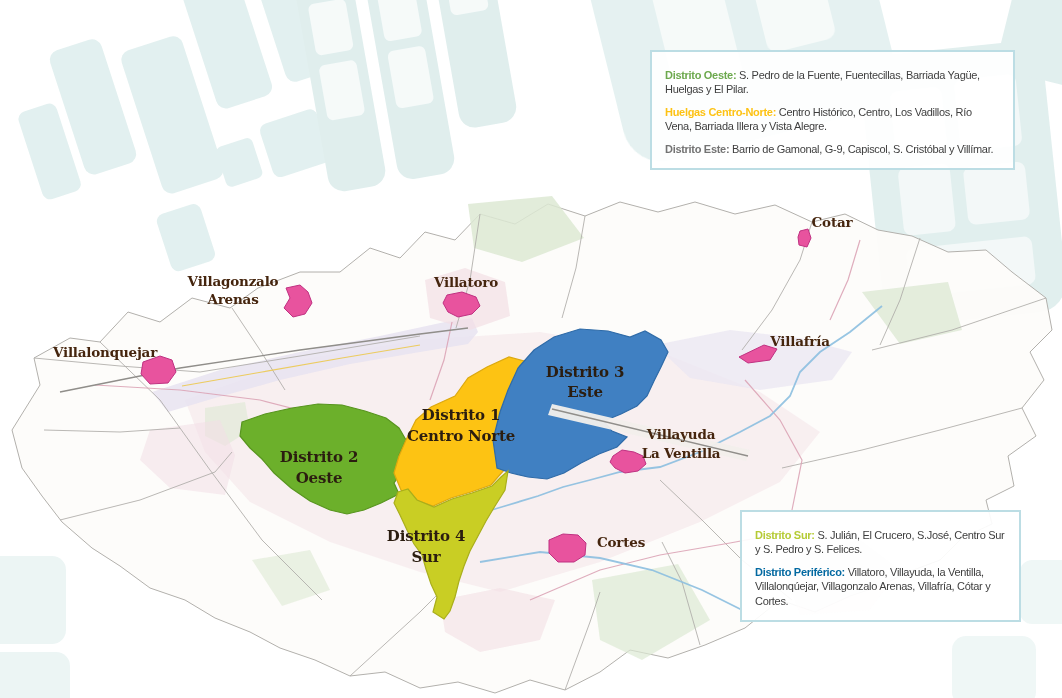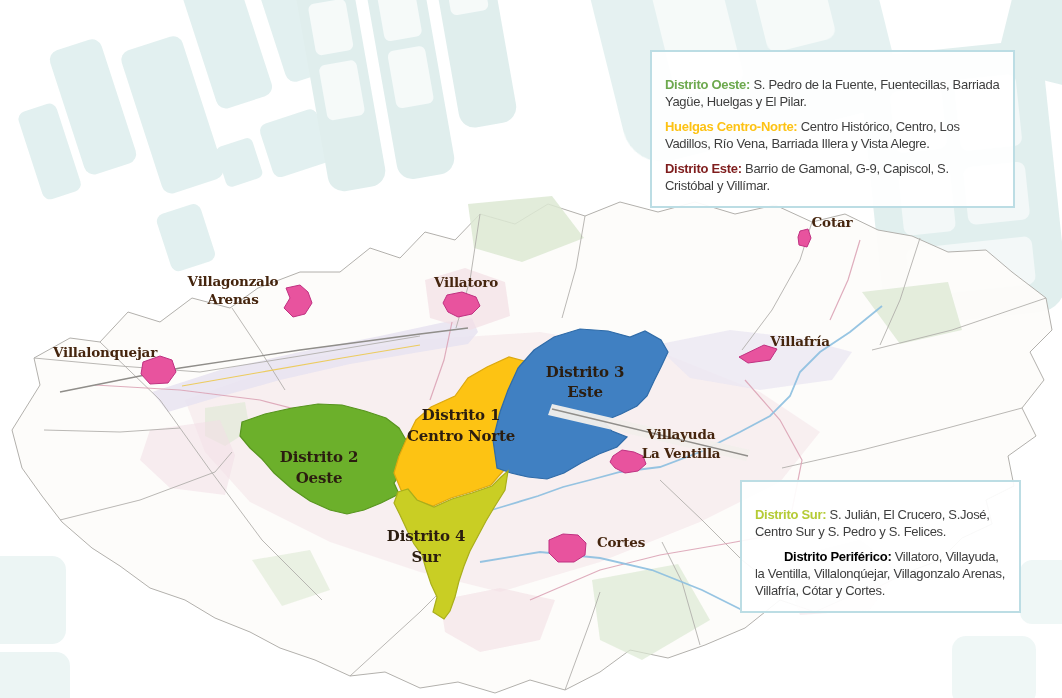--- a/index.html
+++ b/index.html
@@ -6,31 +6,31 @@
   body{
     width:1062px;height:698px;position:relative;overflow:hidden;
     background:#ffffff;
     font-family:"Liberation Sans", sans-serif;
   }
   #map-svg{position:absolute;left:0;top:0;width:1062px;height:698px;}
   .legend{
     position:absolute;
     background:rgba(255,255,255,0.93);
     border:2px solid #bcdde4;
-    padding:24px 13px 4px 13px;
+    padding:16px 13px 4px 13px;
     box-sizing:border-box;
-    font-size:13px;
+    font-size:11px;
     letter-spacing:-0.3px;
     line-height:1.31;
     color:#3e3e3e;
   }
   .legend p{margin:0 0 8px 0;}
   .legend b{font-weight:bold;}
   #legend-top{left:650px;top:50px;width:365px;}
-  #legend-bottom{left:740px;top:480px;width:281px;}
+  #legend-bottom{left:740px;top:510px;width:281px;}
   .vlabel{
     font-family:"DejaVu Serif", serif;font-weight:bold;
     font-size:13.5px;letter-spacing:-0.2px;
     fill:#45250e;text-anchor:middle;
   }
   .dlabel{
     font-family:"DejaVu Serif", serif;font-weight:bold;
     font-size:15px;letter-spacing:-0.2px;
     fill:#2b1d10;text-anchor:middle;
   }
@@ -163,19 +163,19 @@
     <text class="dlabel"><tspan x="461" y="420">Distrito 1</tspan><tspan x="461" y="441">Centro Norte</tspan></text>
     <text class="dlabel"><tspan x="319" y="462">Distrito 2</tspan><tspan x="319" y="483">Oeste</tspan></text>
     <text class="dlabel"><tspan x="585" y="377">Distrito 3</tspan><tspan x="585" y="397">Este</tspan></text>
     <text class="dlabel"><tspan x="426" y="541">Distrito 4</tspan><tspan x="426" y="562">Sur</tspan></text>
   </g>
 </svg>
 
 <div class="legend" id="legend-top">
   <p><b style="color: rgb(109, 169, 78);">Distrito Oeste:</b><span> S. Pedro de la Fuente, Fuentecillas, Barriada Yagüe, Huelgas y El Pilar.</span></p>
   <p><b style="color: rgb(253, 194, 20);">Huelgas Centro-Norte:</b><span> Centro Histórico, Centro, Los Vadillos, Río Vena, Barriada Illera y Vista Alegre.</span></p>
-  <p><b style="color: #7f1d1d;">Distrito Este:</b><span> Barrio de Gamonal, G-9, Capiscol, S. Cristóbal y Villímar.</span></p>
+  <p><b style="color: #737373;">Distrito Este:</b><span> Barrio de Gamonal, G-9, Capiscol, S. Cristóbal y Villímar.</span></p>
 </div>
 
 <div class="legend" id="legend-bottom">
   <p><b style="color: rgb(181, 203, 53);">Distrito Sur:</b><span> S. Julián, El Crucero, S.José, Centro Sur y S. Pedro y S. Felices.</span></p>
-  <p><b style="color: #000000; margin-left: 29px;">Distrito Periférico:</b><span> Villatoro, Villayuda, la Ventilla, Villalonqúejar, Villagonzalo Arenas, Villafría, Cótar y Cortes.</span></p>
+  <p><b style="color: #0369a1;">Distrito Periférico:</b><span> Villatoro, Villayuda, la Ventilla, Villalonqúejar, Villagonzalo Arenas, Villafría, Cótar y Cortes.</span></p>
 </div>
 
 </body></html>

